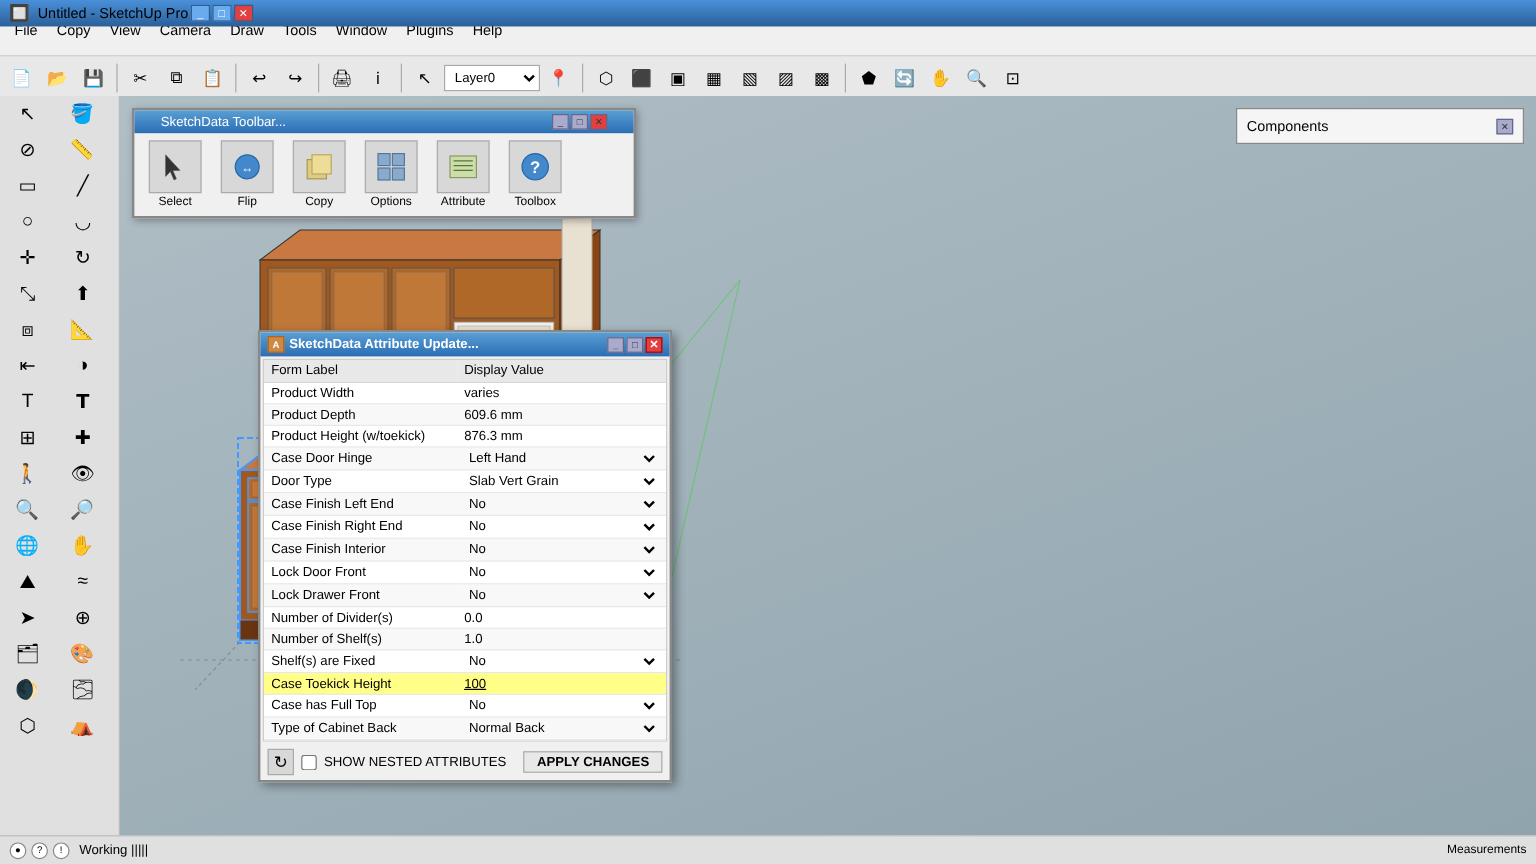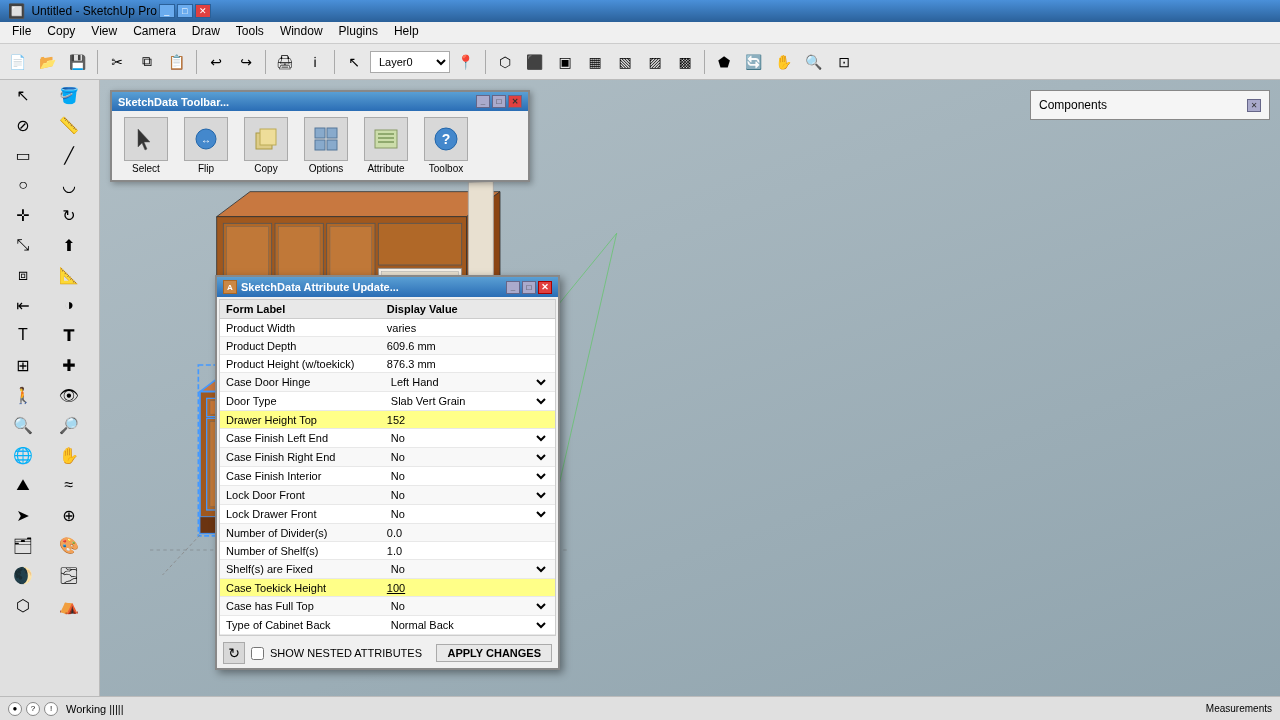--- a/index.html
+++ b/index.html
@@ -36,22 +36,22 @@
       justify-content: center;
       cursor: pointer;
     }
 
     
     #menu-bar {
       width: 100%;
       height: 22px;
       background: #f0f0f0;
       display: flex;
-      align-items: flex-start;
-      padding: 0 4px;
+      align-items: flex-end;
+      padding: 12px 4px;
       border-bottom: 1px solid #ccc;
     }
     .menu-item {
       padding: 2px 8px;
       font-size: 12px;
       cursor: pointer;
       color: #000;
     }
 
     
@@ -153,22 +153,22 @@
       top: 10px;
       width: 420px;
       background: #f0f0f0;
       border: 2px solid #888;
       box-shadow: 2px 2px 6px rgba(0,0,0,0.3);
     }
     #sketchdata-toolbar-title {
       background: linear-gradient(to bottom, #5a9fd4, #2a6db5);
       color: white;
       font-size: 11px;
-      font-weight: bold;
-      padding: 3px 6px;
+      font-weight: normal;
+      padding: 3px 22px;
       display: flex;
       align-items: center;
     }
     #sketchdata-toolbar-title span { flex: 1; }
     .mini-btn {
       width: 14px;
       height: 13px;
       background: #aac;
       border: 1px solid #668;
       color: #333;
@@ -252,21 +252,21 @@
     #attr-table {
       width: 100%;
       border-collapse: collapse;
     }
     #attr-table th {
       background: #e8e8e8;
       border-bottom: 1px solid #ccc;
       padding: 3px 6px;
       text-align: left;
       font-size: 11px;
-      font-weight: bold;
+      font-weight: normal;
       position: sticky;
       top: 0;
     }
     #attr-table td {
       padding: 2px 6px;
       font-size: 11px;
       border-bottom: 1px solid #e8e8e8;
       height: 18px;
     }
     #attr-table tr:nth-child(even) { background: #f8f8f8; }
@@ -694,24 +694,20 @@
               <td>876.3 mm</td>
             </tr>
             <tr>
               <td>Case Door Hinge</td>
               <td><select class="attr-select"><option>Left Hand</option></select></td>
             </tr>
             <tr>
               <td>Door Type</td>
               <td><select class="attr-select"><option>Slab Vert Grain</option></select></td>
             </tr>
-            <tr class="highlighted-row">
-              <td>Drawer Height Top</td>
-              <td style="background: rgb(255, 255, 136);">152</td>
-            </tr>
             <tr>
               <td>Case Finish Left End</td>
               <td><select class="attr-select"><option>No</option></select></td>
             </tr>
             <tr>
               <td>Case Finish Right End</td>
               <td><select class="attr-select"><option>No</option></select></td>
             </tr>
             <tr>
               <td>Case Finish Interior</td>

